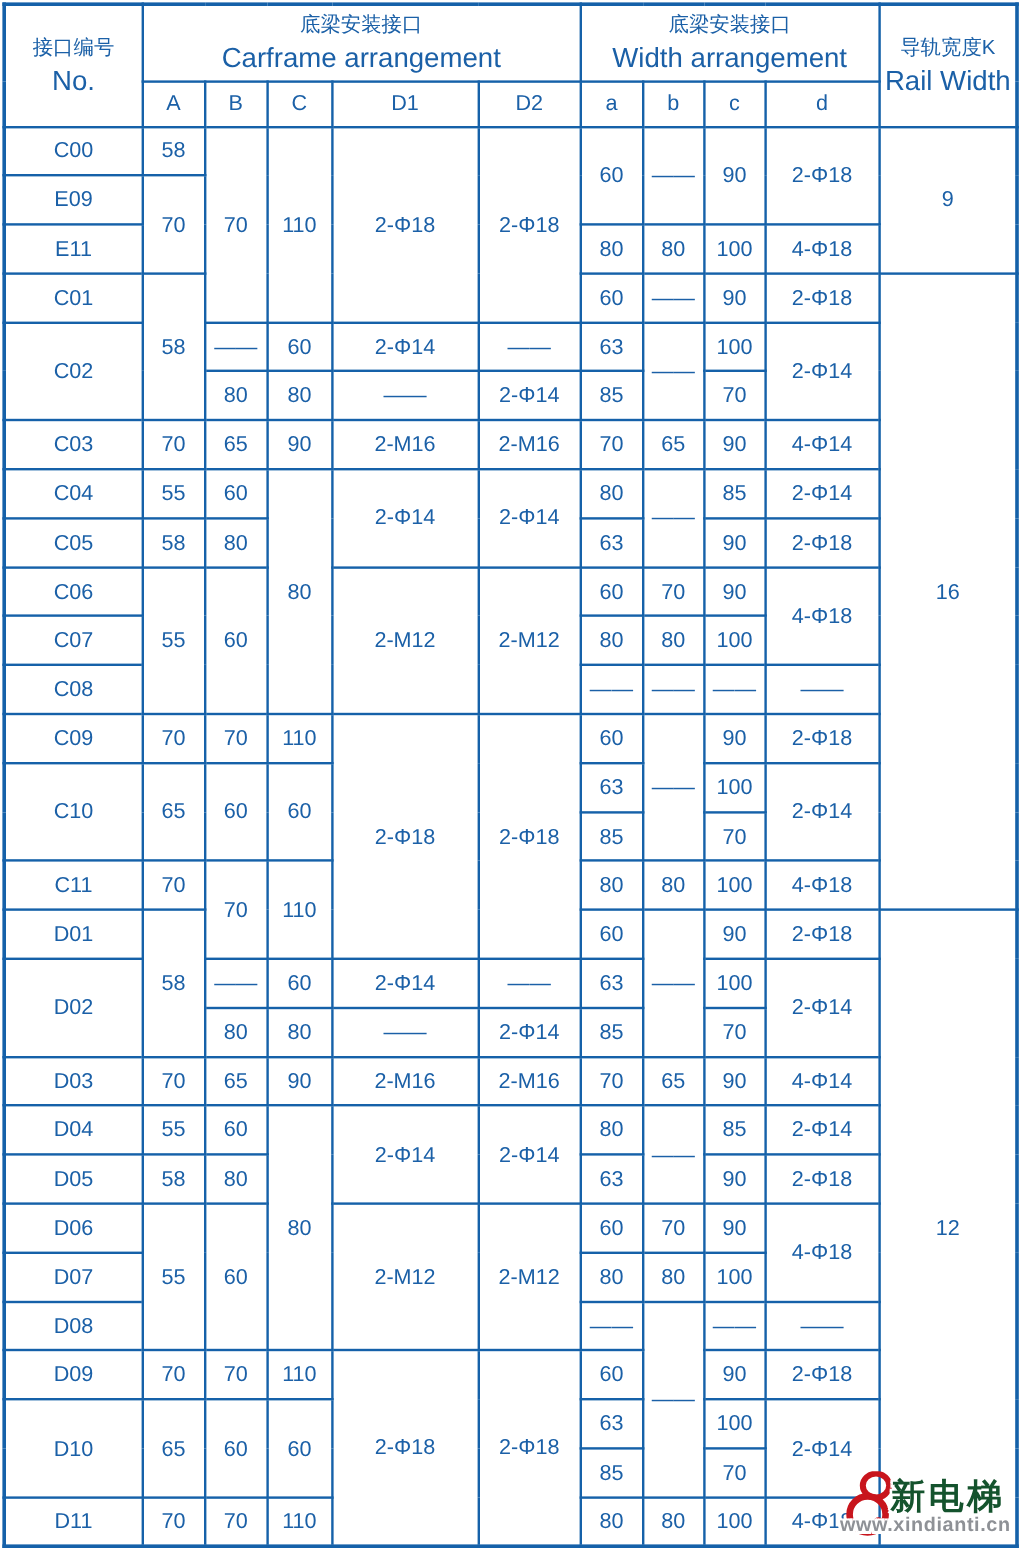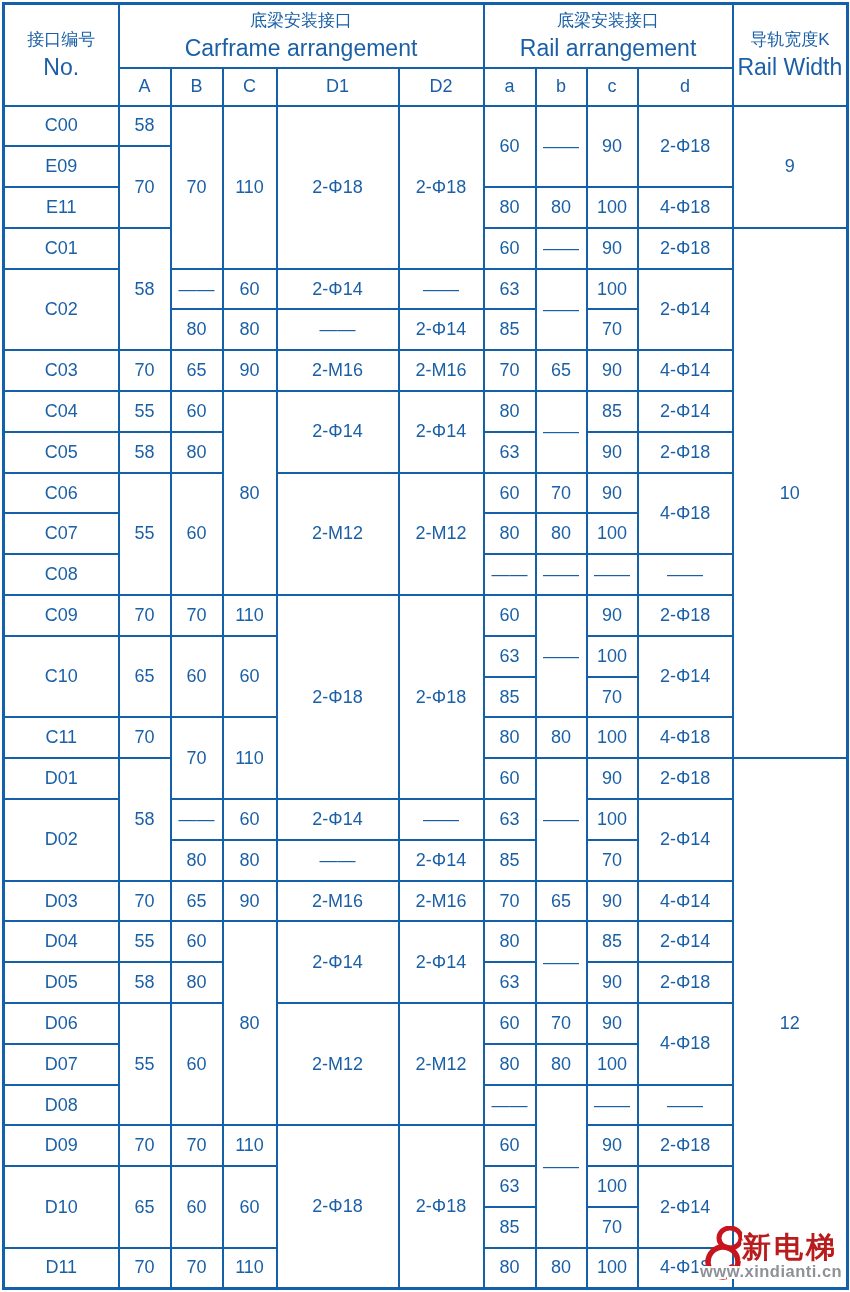--- a/index.html
+++ b/index.html
@@ -46,21 +46,21 @@
     pointer-events: none;
   }
   .wm-logo { position: absolute; left: 8px; top: 28px; }
   .wm-brand {
     position: absolute;
     left: 48px;
     top: 30px;
     font-size: 29px;
     font-weight: bold;
     letter-spacing: 3px;
-    color: #b91c1c;
+    color: #14532d;
     text-shadow: -2px -2px 0 #fff, 2px -2px 0 #fff, -2px 2px 0 #fff, 2px 2px 0 #fff,
                  0 -2px 0 #fff, 0 2px 0 #fff, -2px 0 0 #fff, 2px 0 0 #fff;
   }
   .wm-url {
     position: absolute;
     left: 6px;
     top: 64px;
     font-size: 16.5px;
     font-weight: bold;
     letter-spacing: 0.5px;
@@ -91,21 +91,21 @@
       <th rowspan="2">
         <div class="head-zh">接口编号</div>
         <div class="head-en">No.</div>
       </th>
       <th colspan="5">
         <div class="head-zh">底梁安装接口</div>
         <div class="head-en">Carframe arrangement</div>
       </th>
       <th colspan="4">
         <div class="head-zh">底梁安装接口</div>
-        <div class="head-en">Rail arrangement</div>
+        <div class="head-en">Width arrangement</div>
       </th>
       <th rowspan="2">
         <div class="head-zh">导轨宽度K</div>
         <div class="head-en">Rail Width</div>
       </th>
     </tr>
     <tr class="sub-head">
         <th>A</th>
         <th>B</th>
         <th>C</th>
@@ -142,21 +142,21 @@
         <td>100</td>
         <td>4-Φ18</td>
       </tr>
       <tr>
         <td>C01</td>
         <td rowspan="3">58</td>
         <td>60</td>
         <td>——</td>
         <td>90</td>
         <td>2-Φ18</td>
-        <td rowspan="13">10</td>
+        <td rowspan="13">16</td>
       </tr>
       <tr>
         <td rowspan="2">C02</td>
         <td>——</td>
         <td>60</td>
         <td>2-Φ14</td>
         <td>——</td>
         <td>63</td>
         <td rowspan="2">——</td>
         <td>100</td>

